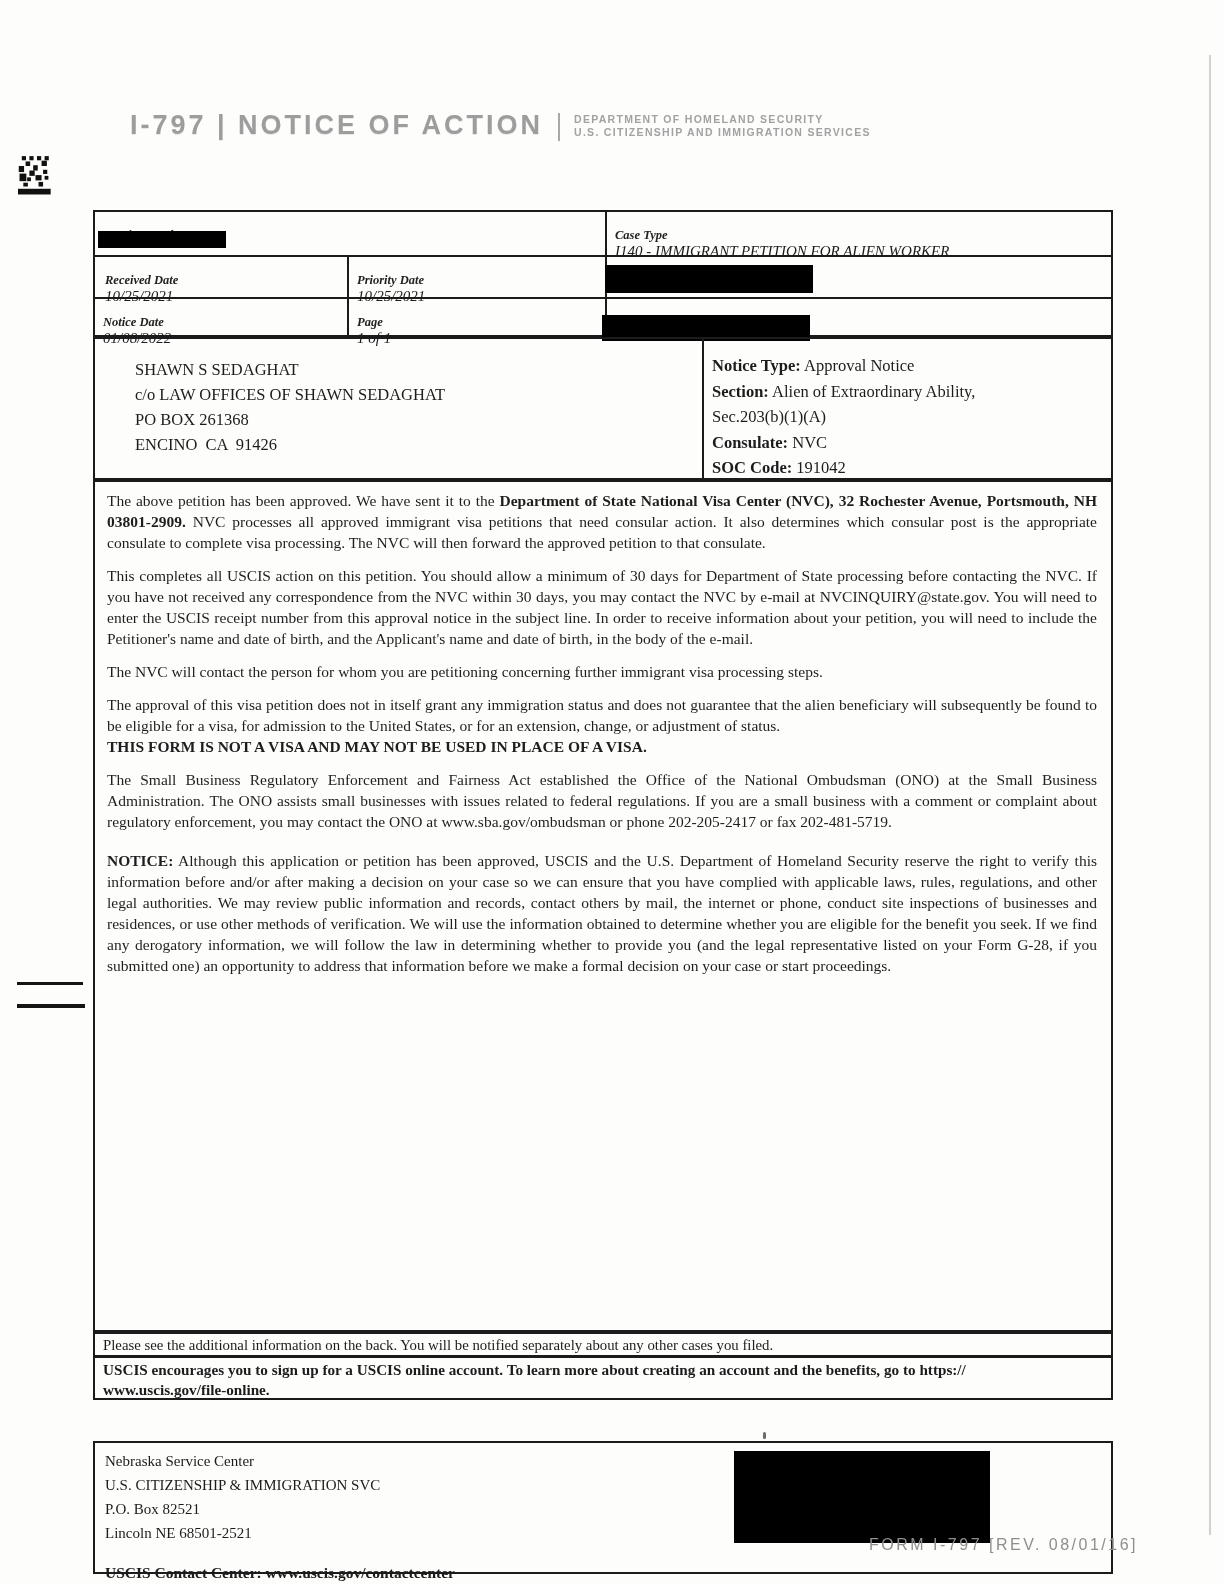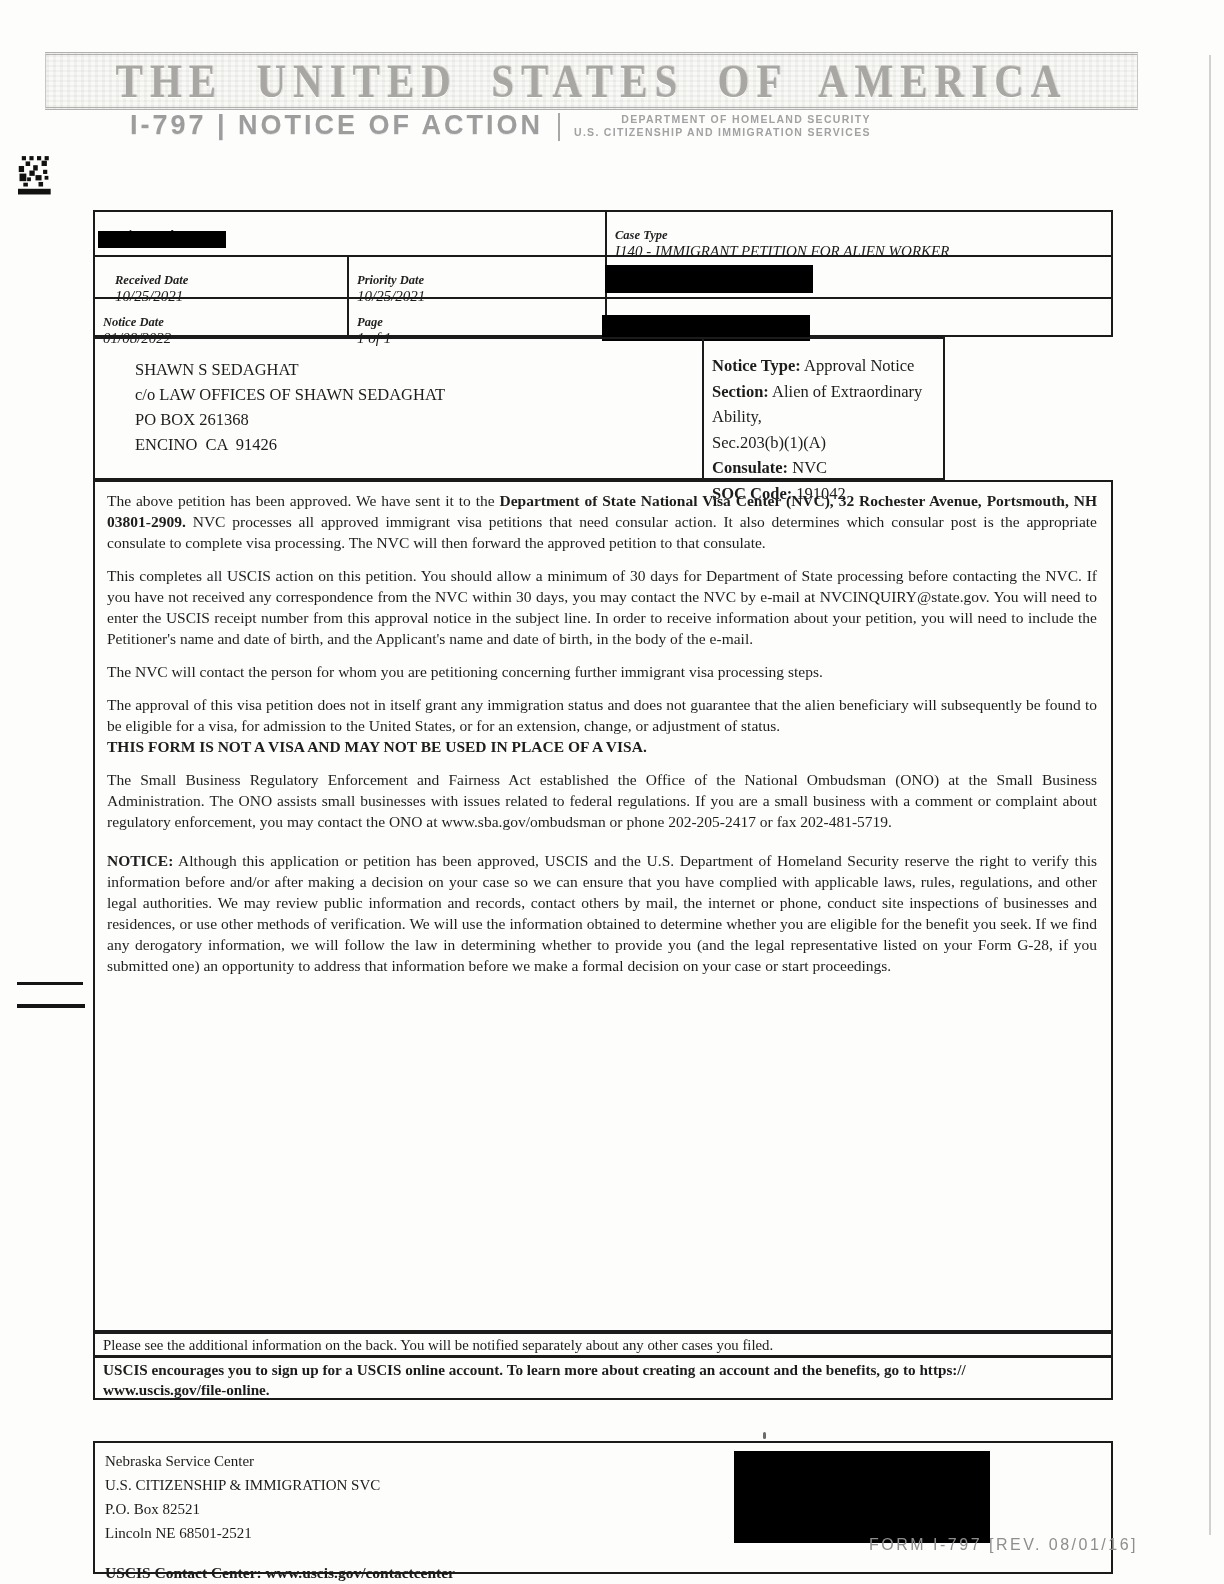--- a/index.html
+++ b/index.html
@@ -28,21 +28,21 @@
   .form-title{
     position:absolute;left:0;top:0;
     font-family:"Liberation Sans",sans-serif;font-weight:bold;font-size:27px;
     letter-spacing:3px;color:#9d9d9d;white-space:nowrap;
     text-shadow:0 1px 0 #e8e8e8;
   }
   .title-divider{position:absolute;left:428px;top:3px;width:2px;height:28px;background:#a8a8a8;}
   .agency{
     position:absolute;left:444px;top:3px;
     font-family:"Liberation Sans",sans-serif;font-weight:600;font-size:10.5px;
-    letter-spacing:1.3px;color:#a2a2a2;line-height:13px;white-space:nowrap;text-align:right;
+    letter-spacing:1.3px;color:#a2a2a2;line-height:13px;white-space:nowrap;
   }
   .barcode{position:absolute;left:18px;top:155px;}
   
   .bx{position:absolute;box-sizing:border-box;border:2px solid #1b1b1b;background:transparent;}
   .iline{position:absolute;background:#1b1b1b;}
   .lbl{
     font-family:"Liberation Serif",serif;font-weight:bold;font-size:12.5px;color:#222;
     line-height:14px;
   }
   .val{font-size:15px;line-height:18px;color:#1c1c1c;}
@@ -72,23 +72,20 @@
   }
   .margin-mark{position:absolute;background:#151515;}
   .edge-line{position:absolute;left:1209px;top:55px;width:2px;height:1480px;background:#d2d1ce;}
   .speck{position:absolute;left:668px;top:950px;width:3px;height:7px;background:#6b6b6b;border-radius:2px;}
 </style>
 </head>
 <body>
 
 <div class="page">
 
-  <div class="banner">
-    <span class="banner-text">THE UNITED STATES OF AMERICA</span>
-  </div>
 
   <div class="title-row">
     <div class="form-title">I-797 | NOTICE OF ACTION</div>
     <div class="title-divider"></div>
     <div class="agency">
       <div>DEPARTMENT OF HOMELAND SECURITY</div>
       <div>U.S. CITIZENSHIP AND IMMIGRATION SERVICES</div>
     </div>
   </div>
 
@@ -123,21 +120,21 @@
     <div class="cell" style="left:0;top:0;width:510px;height:43px;">
       <div class="lbl">Receipt Number</div>
     </div>
     <div class="redact" style="left:3px;top:19px;width:128px;height:17px;"></div>
 
     <div class="cell" style="left:512px;top:0;width:504px;height:43px;">
       <div class="lbl">Case Type</div>
       <div class="val">I140 - IMMIGRANT PETITION FOR ALIEN WORKER</div>
     </div>
 
-    <div class="cell" style="left:12px;top:45px;width:252px;height:40px;">
+    <div class="cell" style="left:2px;top:45px;width:252px;height:40px;">
       <div class="lbl">Received Date</div>
       <div class="val">10/25/2021</div>
     </div>
     <div class="cell" style="left:254px;top:45px;width:256px;height:40px;">
       <div class="lbl">Priority Date</div>
       <div class="val">10/25/2021</div>
     </div>
     <div class="cell" style="left:512px;top:45px;width:504px;height:40px;">
       <div class="lbl">Petitioner</div>
     </div>
@@ -150,21 +147,21 @@
     <div class="cell" style="left:254px;top:87px;width:256px;height:36px;">
       <div class="lbl">Page</div>
       <div class="val">1 of 1</div>
     </div>
     <div class="cell" style="left:512px;top:95px;width:504px;height:36px;">
       <div class="lbl">Beneficiary</div>
     </div>
     <div class="redact" style="left:507px;top:103px;width:208px;height:26px;"></div>
   </div>
 
-  <div class="bx" style="left:93px;top:337px;width:852px;height:143px;">
+  <div class="bx" style="left:93px;top:337px;width:1020px;height:143px;">
     <div class="iline" style="left:607px;top:0;width:2px;height:139px;"></div>
 
     <div style="position:absolute;left:40px;top:18px;">
       <div class="addr-line">SHAWN S SEDAGHAT</div>
       <div class="addr-line">c/o LAW OFFICES OF SHAWN SEDAGHAT</div>
       <div class="addr-line">PO BOX 261368</div>
       <div class="addr-line">ENCINO  CA  91426</div>
     </div>
 
     <div style="position:absolute;left:617px;top:14px;">

